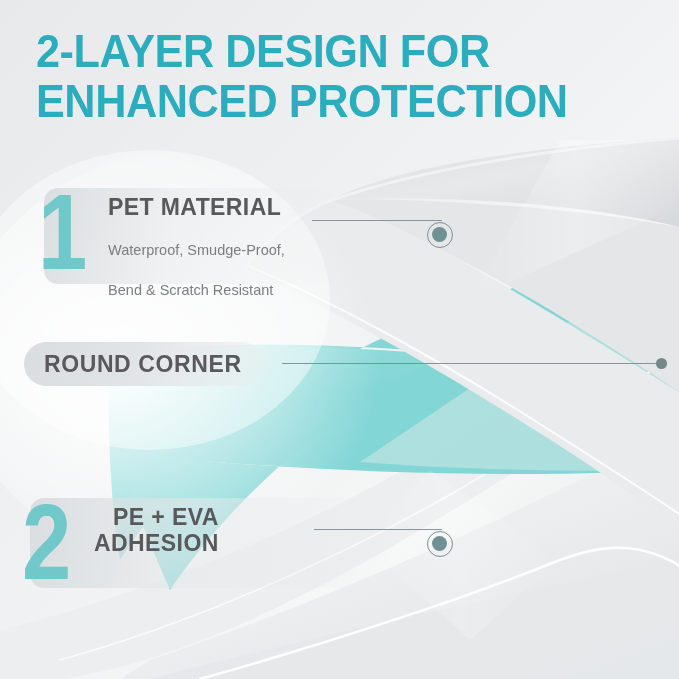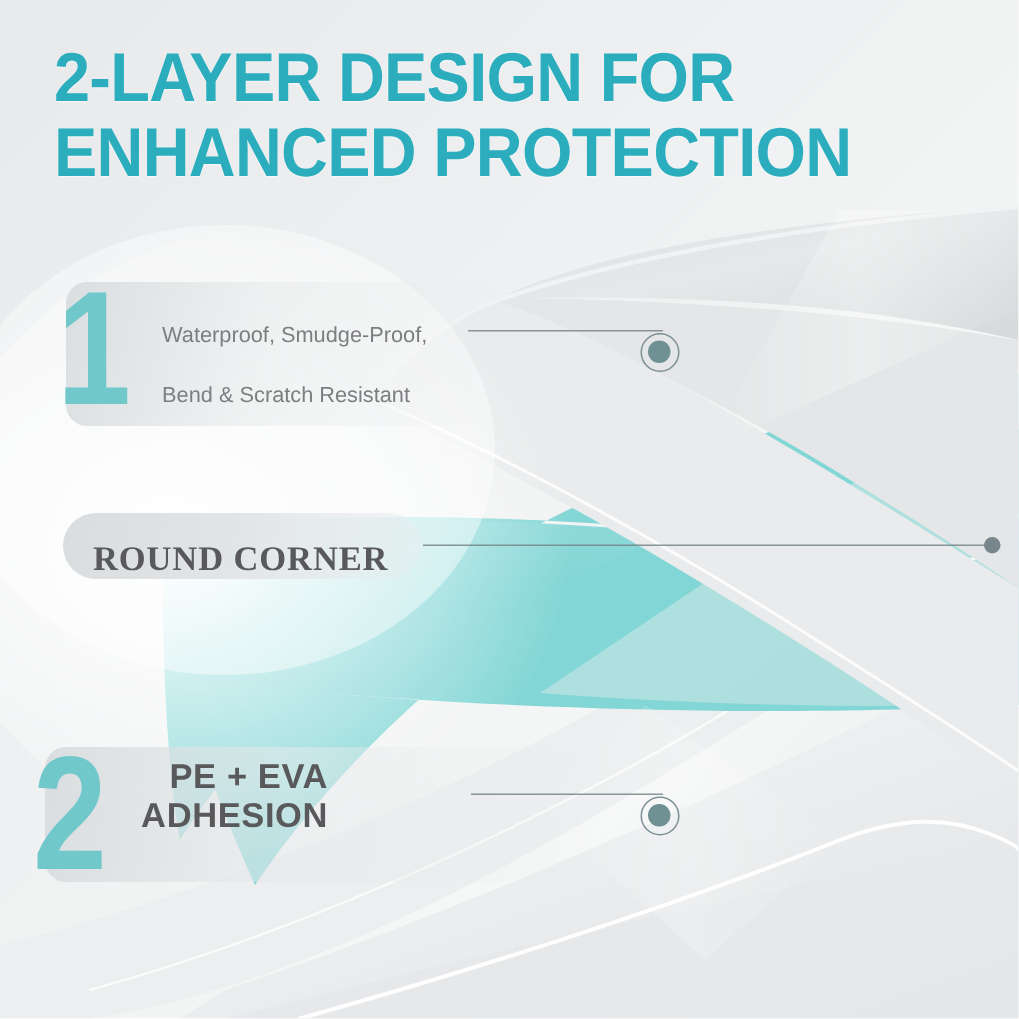--- a/index.html
+++ b/index.html
@@ -96,30 +96,29 @@
   #feature-1 .feature-text { margin-left: 10px; }
   #panel-1 { left: 44px; top: 188px; width: 290px; height: 96px; }
 
   #feature-2 { left: 22px; top: 496px; }
   #feature-2 .feature-text { margin-left: 12px; text-align: right; }
   #panel-2 { left: 30px; top: 498px; width: 362px; height: 90px; }
 
   
   .pill {
     position: absolute;
-    left: 42px;
+    left: 24px;
     top: 342px;
     height: 44px;
     padding: 0 22px 0 20px;
     display: flex;
-    align-items: flex-end;
+    align-items: center;
     border-radius: 22px;
     background: linear-gradient(105deg, #d9dddf 0%, #e2e5e7 48%, rgba(236,238,239,0.35) 100%);
     z-index: 6;
-    font-family: Liberation Serif, serif;
   }
   .pill-label {
     font-weight: 700;
     font-size: 23px;
     letter-spacing: 0.6px;
     color: #59595b;
     white-space: nowrap;
   }
 
   
@@ -256,20 +255,21 @@
 
   <div class="headline">
     <div class="headline-line">2-LAYER DESIGN FOR</div>
     <div class="headline-line">ENHANCED PROTECTION</div>
   </div>
 
   <div class="panel-glow" id="panel-1"></div>
   <div class="feature" id="feature-1">
     <div class="feature-num">1</div>
     <div class="feature-text">
+      <div class="feature-title">PET MATERIAL</div>
       <div class="feature-sub">Waterproof, Smudge-Proof,</div>
       <div class="feature-sub">Bend &amp; Scratch Resistant</div>
     </div>
   </div>
 
   <div class="callout">
     <div class="leader" id="leader-1"></div>
     <div class="marker-ring" id="ring-1"></div>
     <div class="marker-dot" id="dot-1"></div>
   </div>

